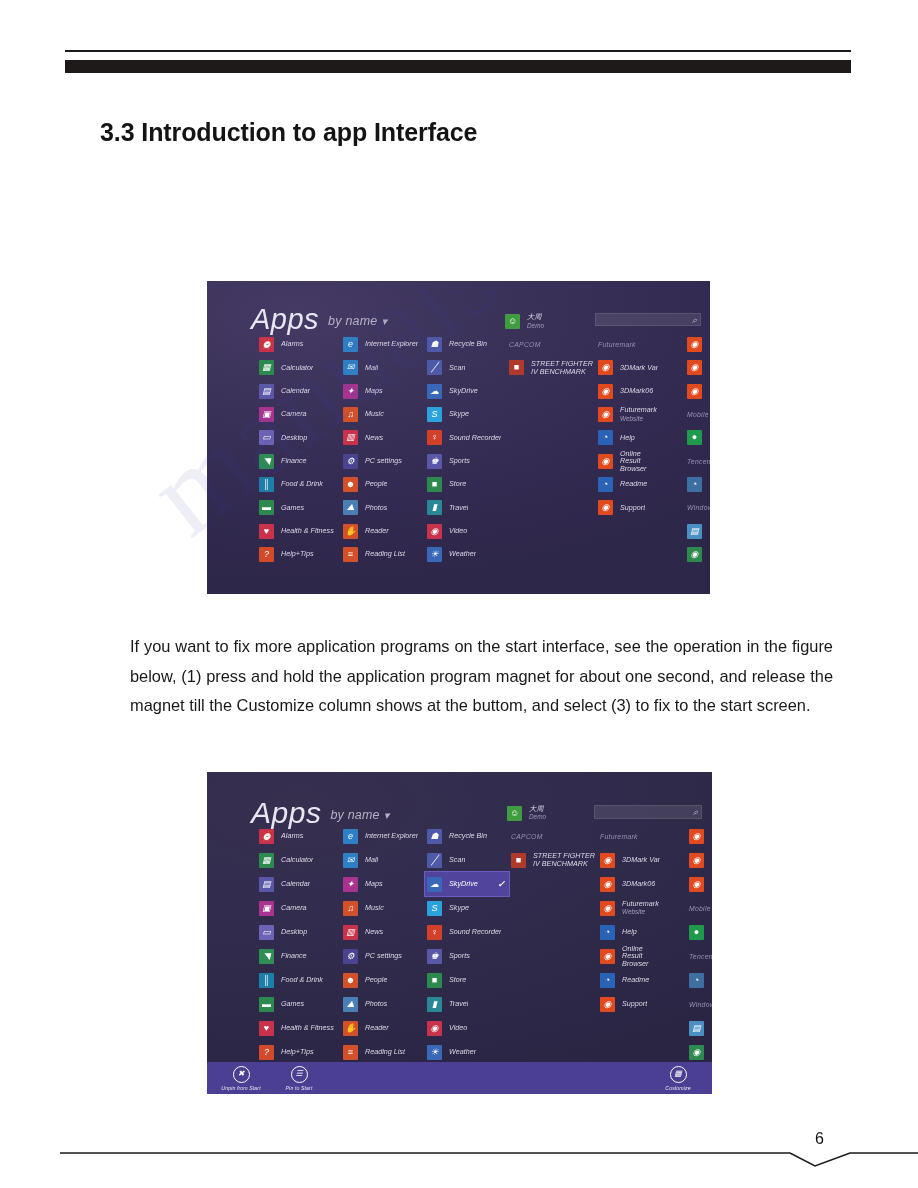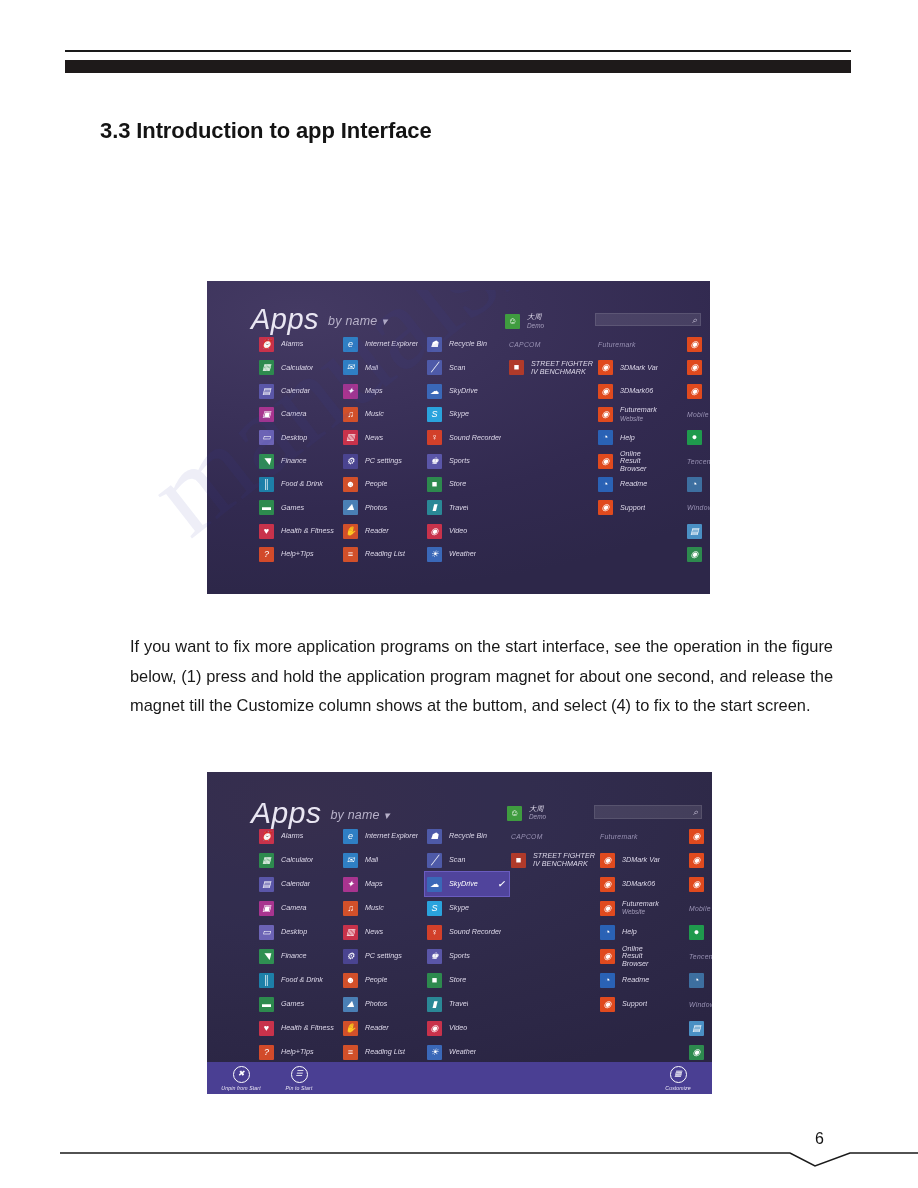--- a/index.html
+++ b/index.html
@@ -13,21 +13,21 @@
   }
   .page{position:absolute;inset:0;}
 
   
   .hdr-thin{position:absolute;left:65px;top:50px;width:786px;height:2px;background:#1a1a1a;}
   .hdr-thick{position:absolute;left:65px;top:60px;width:786px;height:13px;background:#1e1a1a;}
 
   
   .h3{
     position:absolute;left:100px;top:118px;
-    font-size:22px;font-weight:bold;letter-spacing:-0.1px;color:#141414;
+    font-size:25px;font-weight:bold;letter-spacing:-0.1px;color:#141414;
     white-space:nowrap;
   }
   .para{
     position:absolute;left:130px;width:703px;
     font-size:16.4px;line-height:29.5px;color:#191919;
     text-align:justify;
   }
   .para.p1{top:166px;}
   .para.p2{top:632px;}
   .para p{margin:0;}
@@ -405,21 +405,21 @@
             <div class="app">
               <div class="tile" style="background: rgb(45, 138, 78);">◉</div>
               <div class="lbl"></div>
             </div>
           </div>
       </div>
     </div>
   </div>
 
   <div class="para p2">
-    <p>If you want to fix more application programs on the start interface, see the operation in the figure below, (1) press and hold the application program magnet for about one second, and release the magnet till the Customize column shows at the buttom, and select (4) to fix to the start screen.</p>
+    <p>If you want to fix more application programs on the start interface, see the operation in the figure below, (1) press and hold the application program magnet for about one second, and release the magnet till the Customize column shows at the buttom, and select (3) to fix to the start screen.</p>
   </div>
 
   <div class="shot shot2">
     <div class="shot-bg"></div>
     <div class="shot-inner">
       <div class="apps-title">
         <span>Apps</span><span class="apps-sub"><span>by name</span><span class="chev">▾</span></span>
       </div>
       <div class="searchbox">
         <span class="mag">⌕</span>

